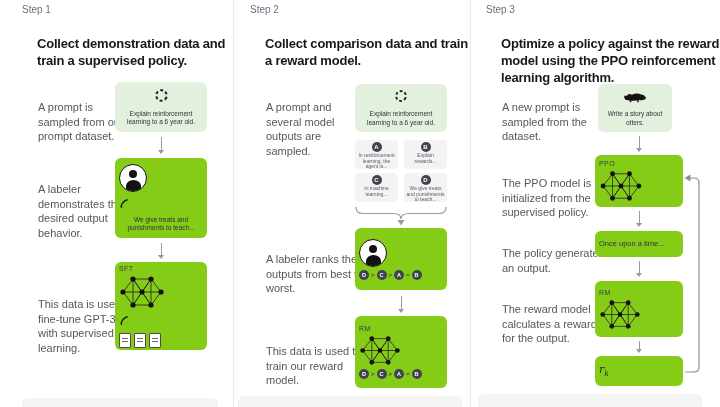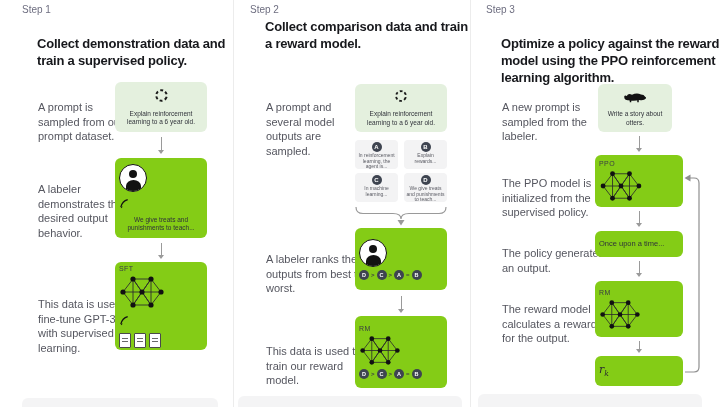--- a/index.html
+++ b/index.html
@@ -128,21 +128,21 @@
         </svg>
     </span>
     <span class="docs">
         <span class="doc"></span>
         <span class="doc"></span>
         <span class="doc"></span>
       </span>
   </div>
 
   <div class="step-label" style="left:250px;top:4px">Step 2</div>
-  <h2 class="title" style="left:250px;top:3px;width:208px">Collect comparison data and train a reward model.</h2>
+  <h2 class="title" style="left:250px;top:20px;width:208px">Collect comparison data and train a reward model.</h2>
 
   <p class="body" style="left:250px;top:84px;width:97px">A prompt and several model outputs are sampled.</p>
   <p class="body" style="left:250px;top:328px;width:97px">This data is used to train our reward model.</p>
   <p class="body" style="left:250px;top:236px;width:100px">A labeler ranks the outputs from best to worst.</p>
 
   <div class="gbox" style="left:355px;top:84px;width:92px;height:48px">
     <span>
       <svg width="14" height="14" viewBox="0 0 16 16">
           <circle cx="8" cy="8" r="5.6" fill="none" stroke="#1a1a1a" stroke-width="2.1" stroke-dasharray="3.1 2.5" transform="rotate(20 8 8)"></circle>
         </svg>
@@ -228,21 +228,21 @@
         <span class="rank-sep">&gt;</span>
         <span class="rank-badge">A</span>
         <span class="rank-sep">=</span>
         <span class="rank-badge">B</span>
       </div>
   </div>
 
   <div class="step-label" style="left:486px;top:4px">Step 3</div>
   <h2 class="title" style="left:486px;top:20px;width:225px">Optimize a policy against the reward model using the PPO reinforcement learning algorithm.</h2>
 
-  <p class="body" style="left:486px;top:84px;width:104px">A new prompt is sampled from the labeler.</p>
+  <p class="body" style="left:486px;top:84px;width:104px">A new prompt is sampled from the dataset.</p>
   <p class="body" style="left:486px;top:160px;width:104px">The PPO model is initialized from the supervised policy.</p>
   <p class="body" style="left:486px;top:230px;width:104px">The policy generates an output.</p>
   <p class="body" style="left:486px;top:286px;width:104px">The reward model calculates a reward for the output.</p>
 
   <div class="gbox" style="left:598px;top:84px;width:74px;height:48px">
     <span>
       <svg width="24" height="12" viewBox="0 0 32 16">
         <path d="M2,10 Q0.5,5 5,6.5 Q7,2.5 12,5 Q18,2 24,4.5 Q28,4.5 29.5,7.5 Q31.5,8 30.5,10 Q28,13 22,12 Q14,14 7,12.2 Q3,12.5 2,10 Z" fill="#121212"></path>
         <rect x="9" y="12" width="2" height="3" fill="#121212"></rect>
           <rect x="19" y="12" width="2" height="3" fill="#121212"></rect>

